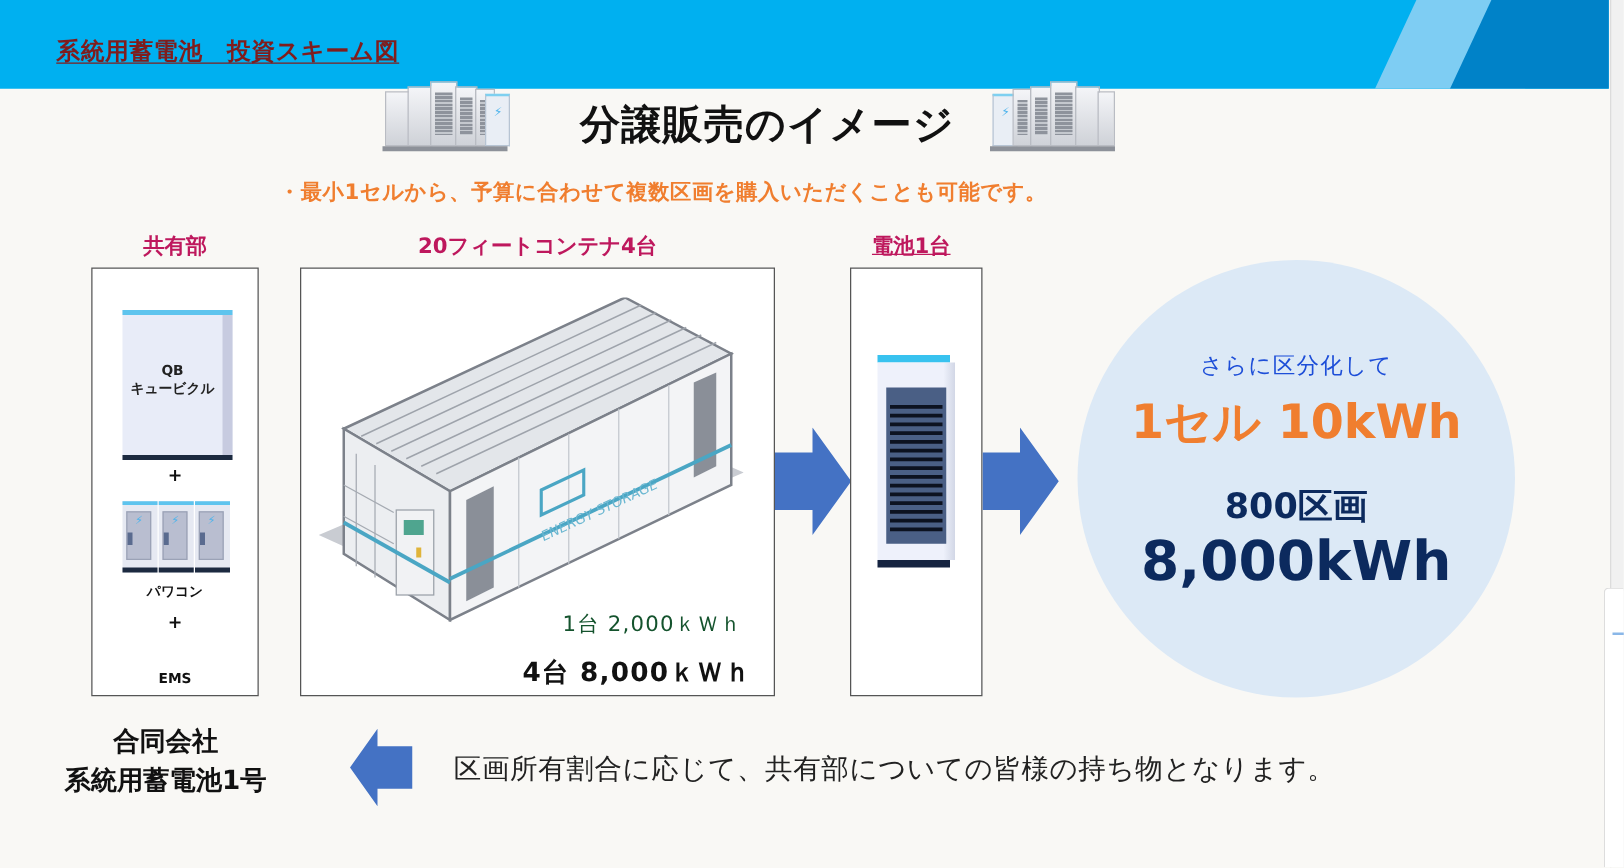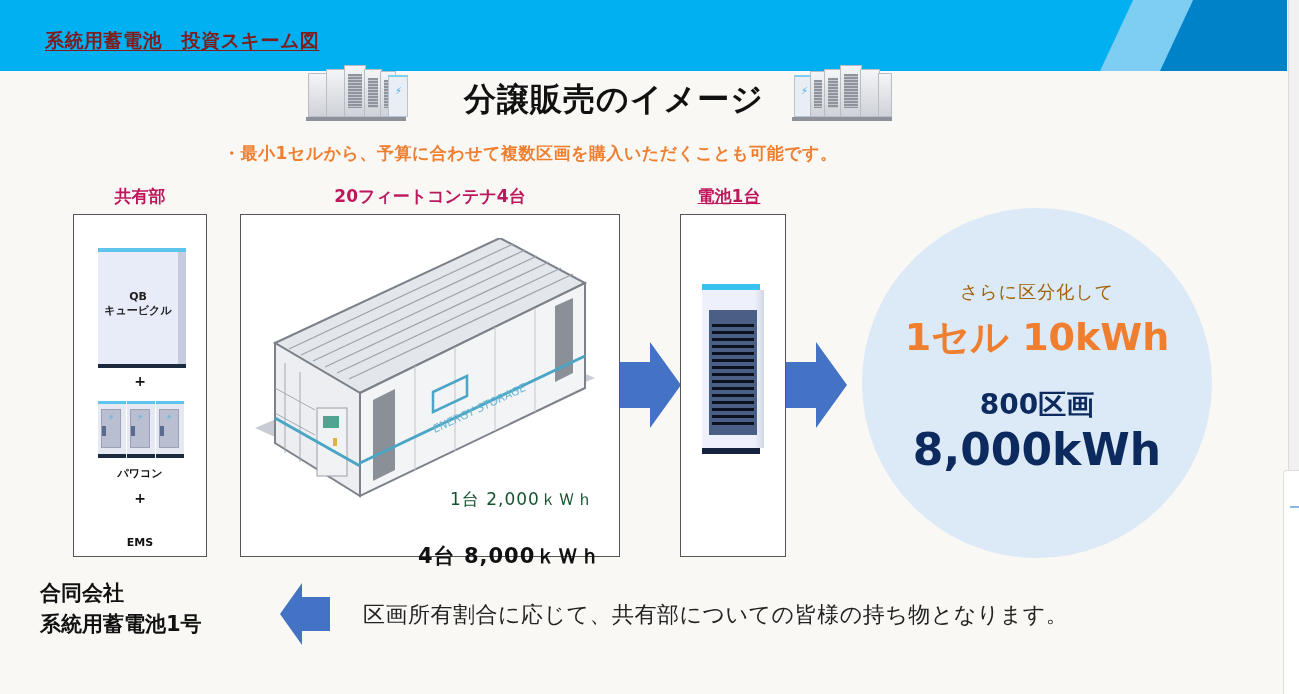--- a/index.html
+++ b/index.html
@@ -32,38 +32,38 @@
   .qb-text { position: absolute; left: 0; right: 8px; top: 38px; text-align: center; font-size: 11px; font-weight: bold; color: #222; line-height: 14px; }
   .plus { position: absolute; font-size: 14px; font-weight: bold; color: #111; text-align: center; width: 134px; left: 73px; }
   .pcs-unit { position: absolute; top: 401px; width: 28px; height: 57px; background: #e6e9f2; border-top: 3px solid #5ec4ee; border-bottom: 4px solid #1c2a40; }
   .pcs-unit .door { position: absolute; left: 3px; right: 5px; top: 5px; bottom: 6px; background: #b9bed0; border: 1px solid #9ba2b6; }
   .pcs-unit .bolt { position: absolute; left: 10px; top: 8px; font-size: 9px; color: #4fb4ec; }
   .pcs-unit .handle { position: absolute; left: 4px; top: 22px; width: 4px; height: 10px; background: #5a6b8f; }
   .small-label { position: absolute; width: 134px; left: 73px; text-align: center; font-size: 11px; font-weight: bold; color: #111; }
 
   .container-svg { position: absolute; left: 255px; top: 238px; }
   .cap1 { position: absolute; left: 450px; top: 488px; font-size: 17px; color: #14532d; letter-spacing: 1px; }
-  .cap2 { position: absolute; left: 418px; top: 542px; font-size: 21px; font-weight: bold; color: #111; letter-spacing: 1px; }
+  .cap2 { position: absolute; left: 418px; top: 524px; font-size: 21px; font-weight: bold; color: #111; letter-spacing: 1px; }
 
   .arrow { position: absolute; }
 
   .battery { position: absolute; left: 702px; top: 284px; width: 60px; height: 170px; }
   .battery .top { position: absolute; left: 0; top: 0; width: 58px; height: 6px; background: #38c2ef; }
   .battery .body { position: absolute; left: 0; top: 6px; width: 62px; height: 158px; background: linear-gradient(90deg,#eef1fb 0%,#eef1fb 85%,#d2d7e6 100%); }
   .battery .grille { position: absolute; left: 7px; top: 20px; width: 48px; height: 125px; background: #4a5f85; }
   .battery .slat { position: absolute; left: 3px; right: 3px; height: 3px; background: #0c1220; }
   .battery .bottom { position: absolute; left: 0; top: 164px; width: 58px; height: 6px; background: #152340; }
 
   .circle { position: absolute; left: 862px; top: 208px; width: 350px; height: 350px; border-radius: 50%; background: #dce9f6; }
-  .c-line1 { position: absolute; left: 862px; width: 350px; top: 280px; text-align: center; font-size: 18px; color: #a16207; letter-spacing: 1px; }
+  .c-line1 { position: absolute; left: 862px; width: 350px; top: 280px; text-align: center; font-size: 18px; color: #1d4ed8; letter-spacing: 1px; }
   .c-line2 { position: absolute; left: 862px; width: 350px; top: 312px; text-align: center; font-size: 38px; font-weight: bold; color: #f07e2f; }
   .c-line3 { position: absolute; left: 862px; width: 350px; top: 386px; text-align: center; font-size: 28px; font-weight: bold; color: #0c2a5e; }
   .c-line4 { position: absolute; left: 862px; width: 350px; top: 424px; text-align: center; font-size: 44px; font-weight: bold; color: #0c2a5e; }
 
-  .company { position: absolute; left: 40px; top: 578px; width: 185px; text-align: left; font-size: 21px; font-weight: bold; color: #111; line-height: 31px; }
+  .company { position: absolute; left: 40px; top: 578px; width: 185px; text-align: center; font-size: 21px; font-weight: bold; color: #111; line-height: 31px; }
   .footer-note { position: absolute; left: 363px; top: 600px; font-size: 22px; color: #222; letter-spacing: 0.5px; }
 </style>
 </head>
 <body>
 
 <div class="header">
   <div class="stripe-light"></div>
   <div class="stripe-dark"></div>
   <div class="header-title">系統用蓄電池　投資スキーム図</div>
 </div>

